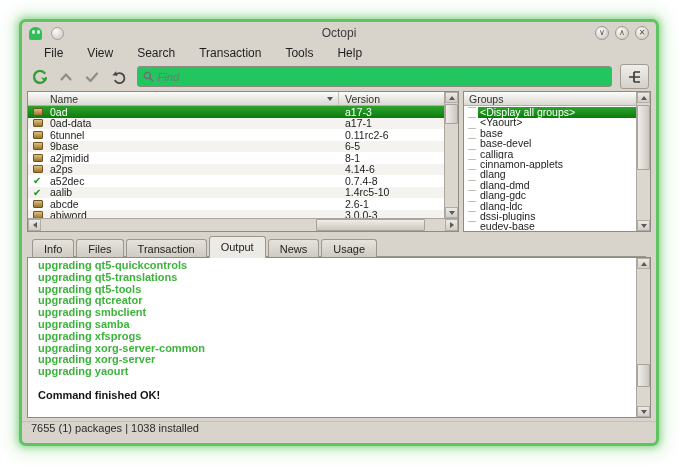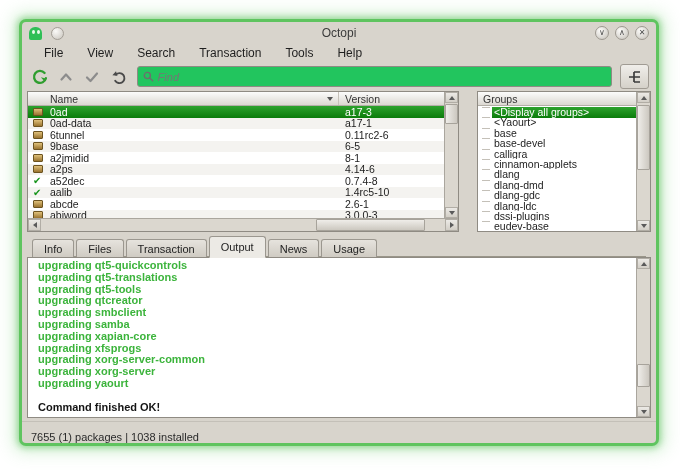--- a/index.html
+++ b/index.html
@@ -34,21 +34,21 @@
   
   .toolbar{height:29px;display:flex;align-items:center;padding:0 7px;flex:none;}
   .tool-icon{width:22px;height:20px;display:flex;align-items:center;justify-content:center;margin-right:4px;flex:none;}
   .search-box{flex:1;height:19px;background:#22c55e;border:1px solid #8f8b83;border-radius:3px;
     display:flex;align-items:center;padding:0 5px;margin:0 8px 0 4px;}
   .search-box input{border:none;outline:none;background:transparent;width:100%;
     font-family:"Liberation Sans","DejaVu Sans",sans-serif;font-size:11px;font-style:italic;color:#444;padding-left:4px;}
   .tree-btn{width:27px;height:23px;border:1px solid #a09b93;border-radius:3px;flex:none;
     background:linear-gradient(#f0eeea,#d5d1c9);display:flex;align-items:center;justify-content:center;}
   
-  .main{margin:0 5px;height:141px;display:flex;gap:18px;flex:none;}
+  .main{margin:0 5px;height:141px;display:flex;gap:4px;flex:none;}
   .panel{border:1px solid #8f8b83;background:#fff;box-sizing:border-box;display:flex;overflow:hidden;}
   .pkg-panel{width:432px;flex:none;flex-direction:column;}
   .pkg-top{display:flex;flex:1;min-height:0;}
   .pkg-table{flex:1;display:flex;flex-direction:column;min-width:0;}
   .tbl-header{display:flex;height:13px;flex:none;font-size:10.5px;color:#333;
     background:linear-gradient(#fcfcfb,#dbd8d1);border-bottom:1px solid #b3afa7;}
   .th-name{flex:1;display:flex;align-items:center;padding-left:22px;border-right:1px solid #c6c2ba;}
   .th-name .spacer{flex:1;}
   .sort-arrow{width:0;height:0;border-left:3.5px solid transparent;border-right:3.5px solid transparent;
     border-top:4px solid #555;margin-right:5px;}
@@ -93,21 +93,21 @@
   .tabbar::after{content:"";position:absolute;left:0;right:0;bottom:0;border-bottom:1px solid #999589;}
   .tab{height:17px;padding:0 11px;margin-right:2px;display:flex;align-items:center;font-size:11px;color:#222;
     background:linear-gradient(#e6e3dd,#cfcbc3);border:1px solid #9b978f;border-bottom:none;border-radius:3px 3px 0 0;position:relative;z-index:1;}
   .tab.active{height:20px;background:#eceae5;z-index:3;margin-bottom:-1px;border-bottom:1px solid #eceae5;}
   
   .output-panel{margin:0 5px;height:161px;border:1px solid #8f8b83;background:#fff;box-sizing:border-box;display:flex;flex:none;overflow:hidden;}
   .out-main{flex:1;padding:2px 0 0 10px;font-size:11px;font-weight:bold;line-height:11.8px;overflow:hidden;}
   .out-line{color:var(--output-text-green,#3cb43c);white-space:nowrap;}
   .final-message{color:#141414;margin-top:12px;}
   
-  .statusbar{flex:1;display:flex;align-items:flex-end;padding-left:9px;font-size:11px;color:#2a2a2a;border-top:1px solid #c4c0b8;margin-top:3px;}
+  .statusbar{flex:1;display:flex;align-items:flex-start;padding-left:9px;font-size:11px;color:#2a2a2a;border-top:1px solid #c4c0b8;margin-top:3px;}
 </style>
 </head>
 <body>
 
 <div class="window">
 
   <div class="titlebar">
     <div class="ghost"></div>
     <div class="tb-circle"></div>
     <div class="win-title">Octopi</div>
@@ -389,21 +389,20 @@
   <div class="output-panel">
     <div class="out-main">
       <div>
 
       <div class="out-line">upgrading qt5-quickcontrols</div>
           <div class="out-line">upgrading qt5-translations</div>
           <div class="out-line">upgrading qt5-tools</div>
           <div class="out-line">upgrading qtcreator</div>
           <div class="out-line">upgrading smbclient</div>
           <div class="out-line">upgrading samba</div>
-          <div class="out-line">upgrading xapian-core</div>
           <div class="out-line">upgrading xfsprogs</div>
           <div class="out-line">upgrading xorg-server-common</div>
           <div class="out-line">upgrading xorg-server</div>
           <div class="out-line">upgrading yaourt</div>
         </div>
       <div class="final-message">Command finished OK!</div>
     </div>
     <div class="v-scroll">
       <div class="sb-btn">
           <span class="tri-up"></span>

